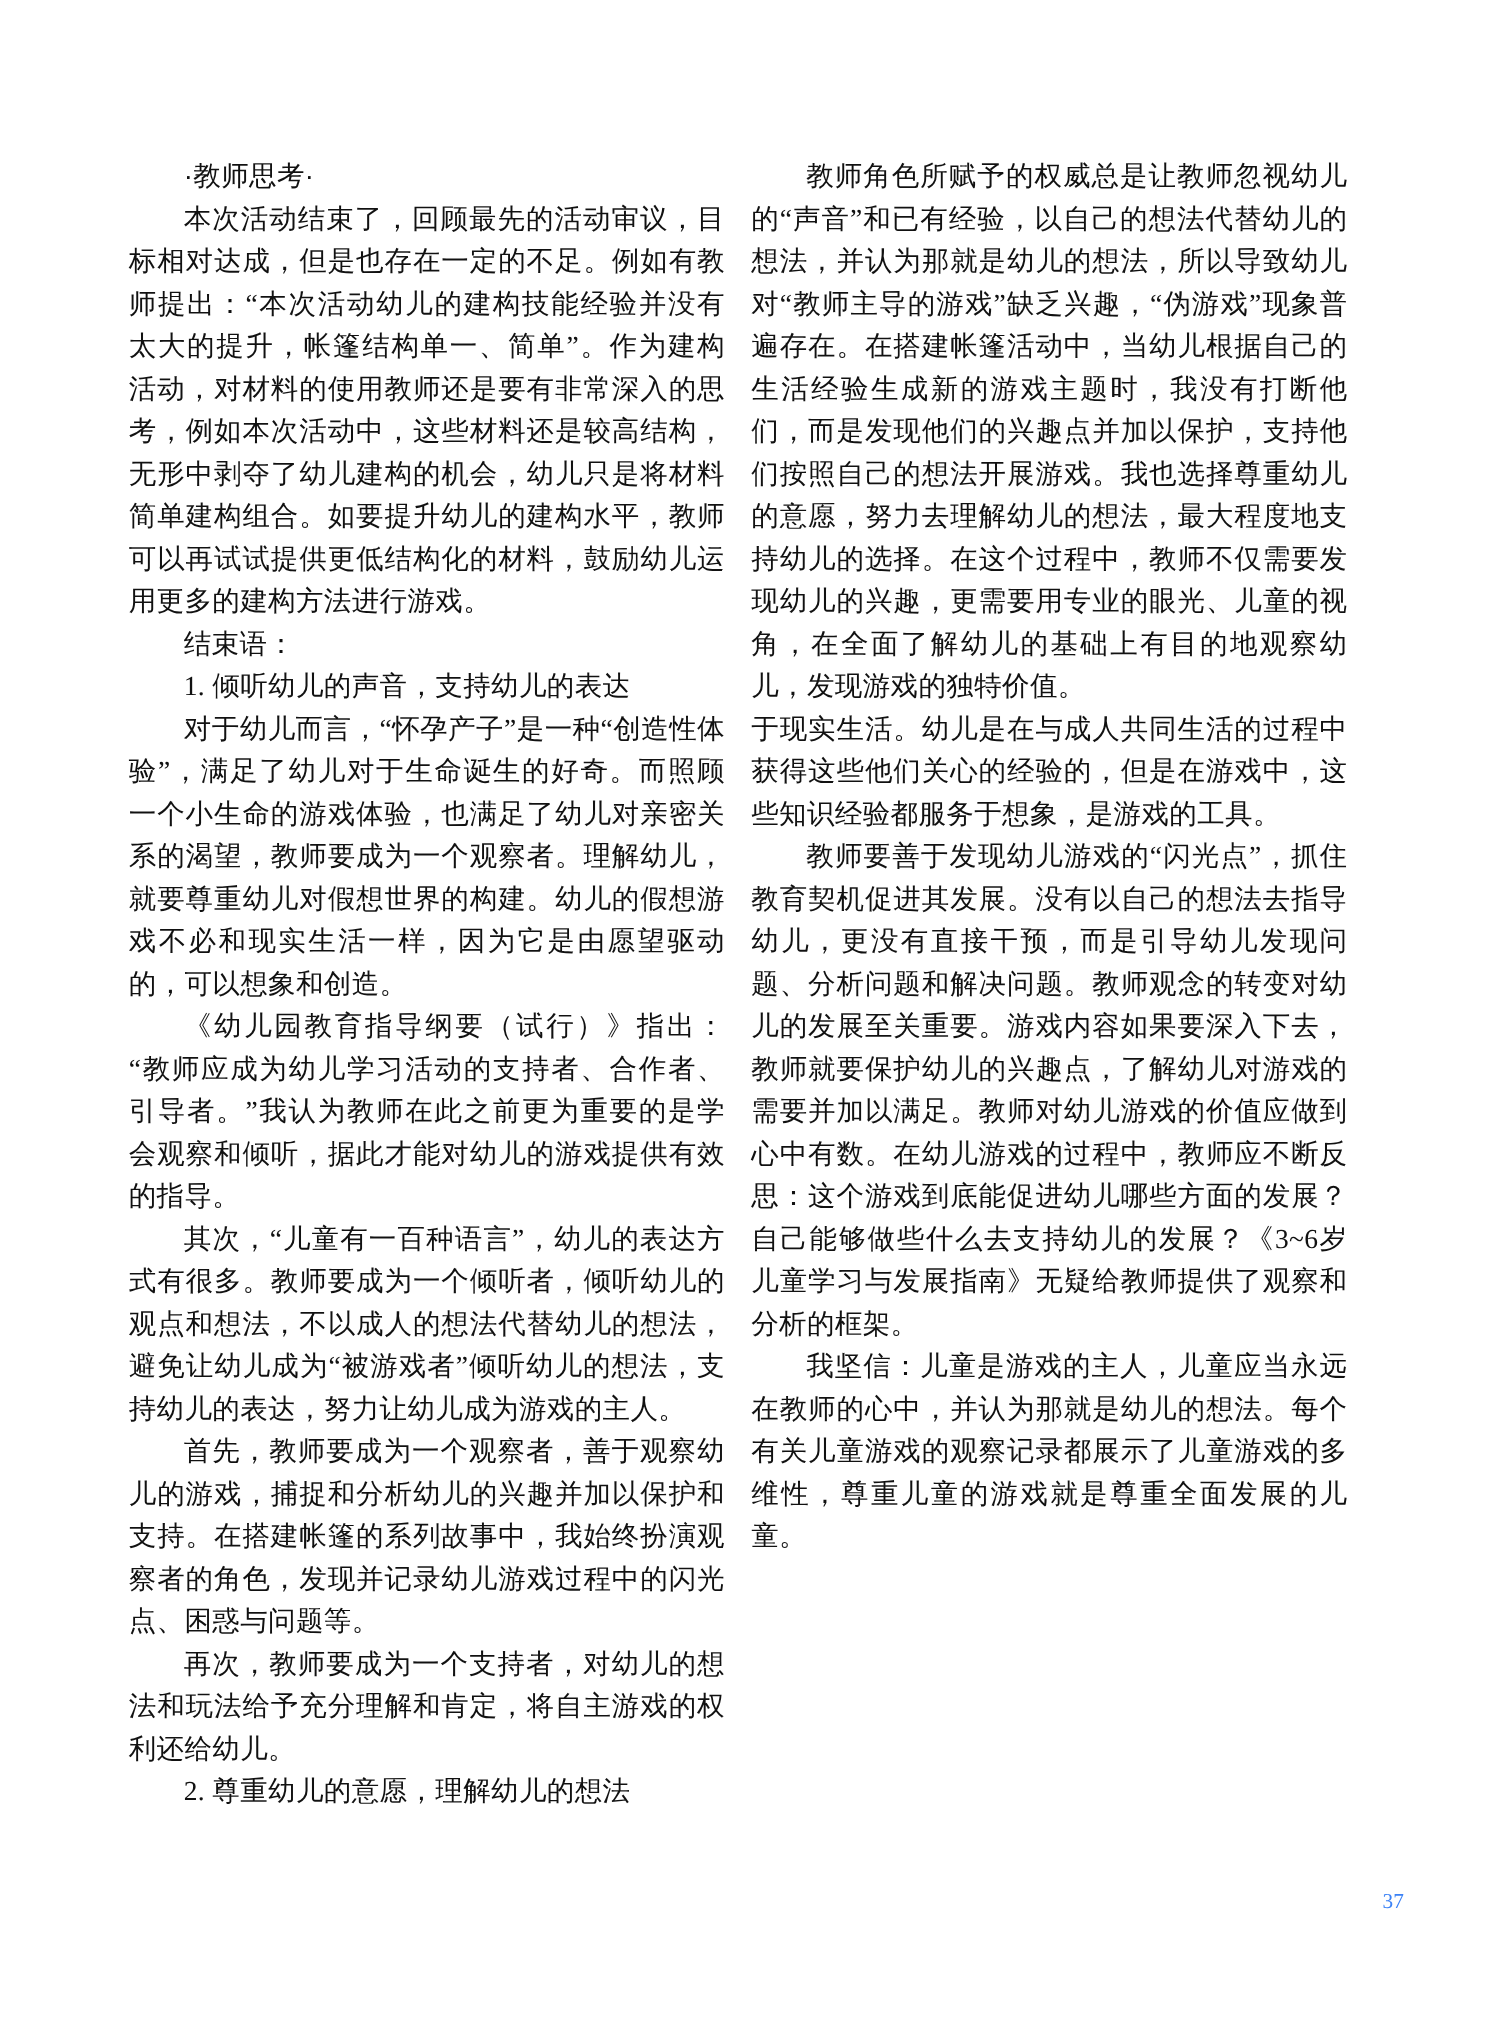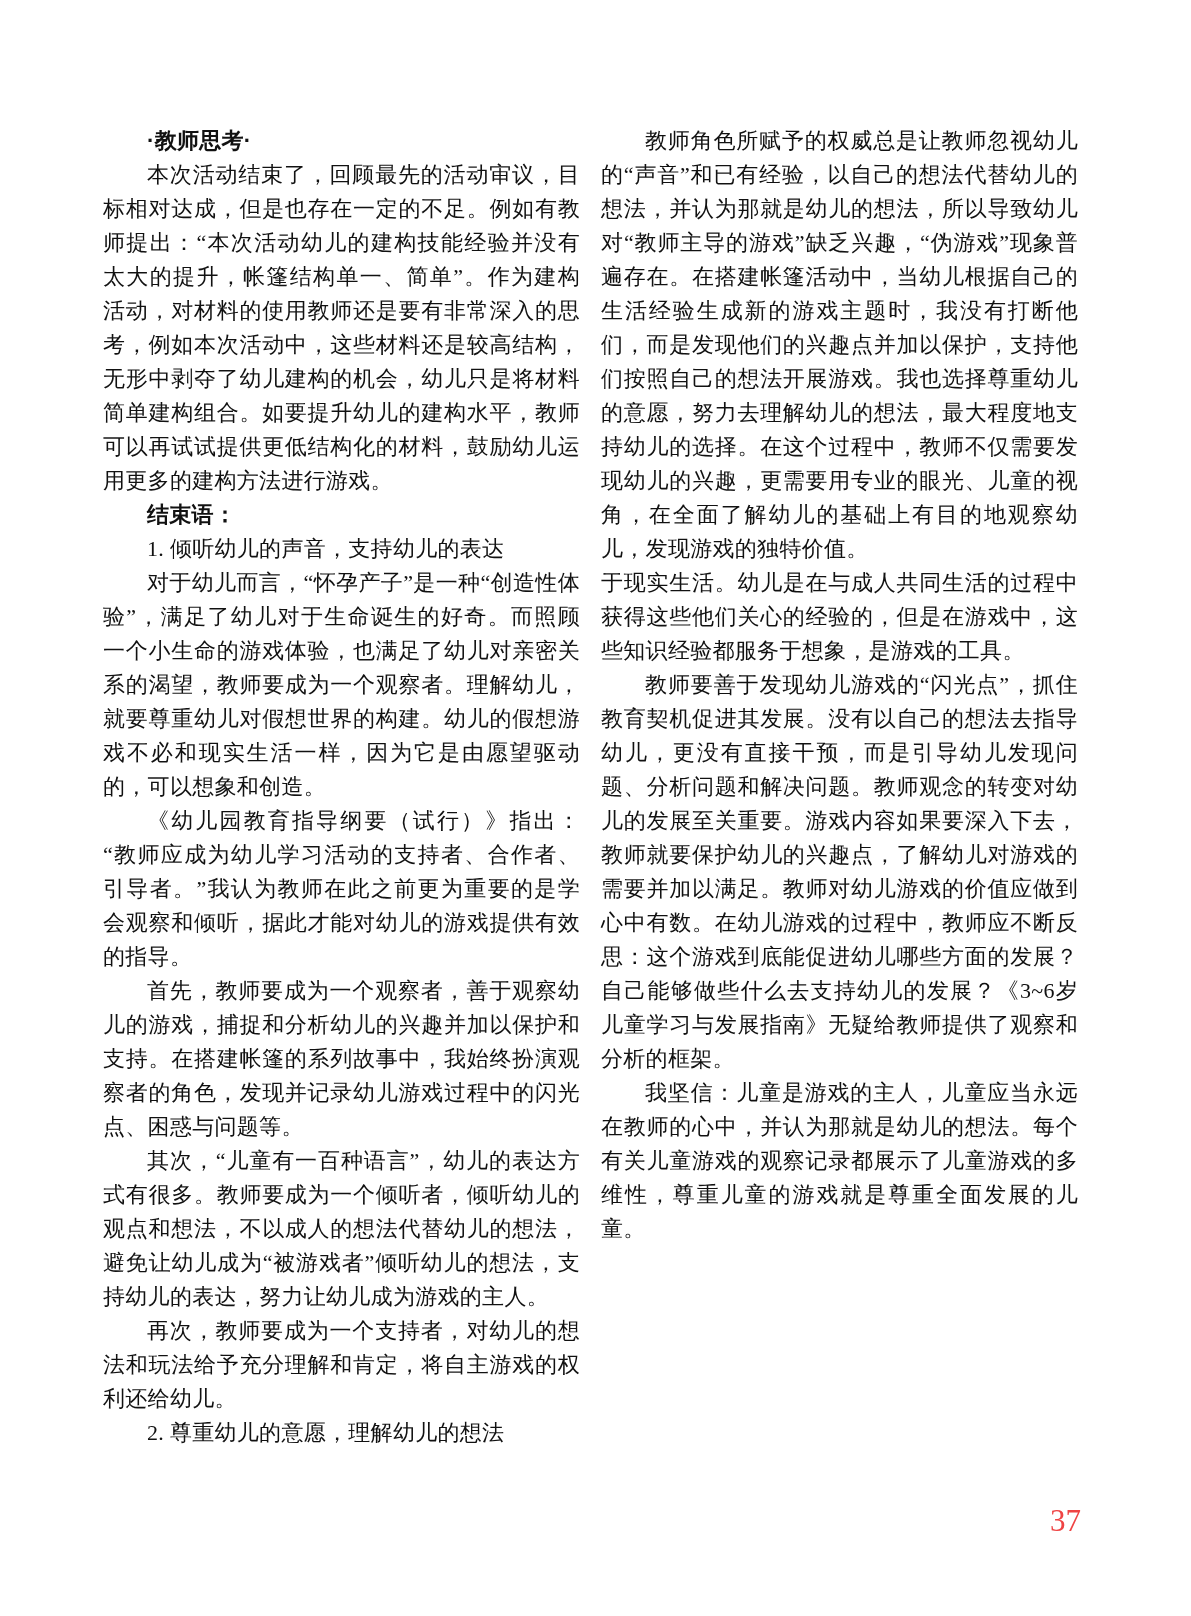--- a/index.html
+++ b/index.html
@@ -27,47 +27,47 @@
   }
   .col-left  { left: 103px; }
   .col-right { left: 601px; }
   .column p {
     margin: 0;
     padding: 0;
     text-indent: 2em;
   }
   .column p.no-indent { text-indent: 0; }
   .column p.heading {
-    font-weight: bold;
+    font-weight: normal;
     font-family: "Liberation Sans", "DejaVu Sans", sans-serif;
     font-size: 22px;
   }
   .page-number {
     position: absolute;
-    left: 1050px;
+    left: 1106px;
     top: 1506px;
-    font-size: 31px;
+    font-size: 17px;
     line-height: 30px;
-    color: #ef4444;
+    color: #3b82f6;
   }
 </style>
 </head>
 <body>
 
 <div class="page">
 
   <div class="column col-left">
     <p class="heading">·教师思考·</p>
     <p class="body">本次活动结束了，回顾最先的活动审议，目标相对达成，但是也存在一定的不足。例如有教师提出：“本次活动幼儿的建构技能经验并没有太大的提升，帐篷结构单一、简单”。作为建构活动，对材料的使用教师还是要有非常深入的思考，例如本次活动中，这些材料还是较高结构，无形中剥夺了幼儿建构的机会，幼儿只是将材料简单建构组合。如要提升幼儿的建构水平，教师可以再试试提供更低结构化的材料，鼓励幼儿运用更多的建构方法进行游戏。</p>
     <p class="heading">结束语：</p>
     <p class="body">1. 倾听幼儿的声音，支持幼儿的表达</p>
     <p class="body">对于幼儿而言，“怀孕产子”是一种“创造性体验”，满足了幼儿对于生命诞生的好奇。而照顾一个小生命的游戏体验，也满足了幼儿对亲密关系的渴望，教师要成为一个观察者。理解幼儿，就要尊重幼儿对假想世界的构建。幼儿的假想游戏不必和现实生活一样，因为它是由愿望驱动的，可以想象和创造。</p>
     <p class="body">《幼儿园教育指导纲要（试行）》指出：“教师应成为幼儿学习活动的支持者、合作者、引导者。”我认为教师在此之前更为重要的是学会观察和倾听，据此才能对幼儿的游戏提供有效的指导。</p>
+    <p class="body">其次，“儿童有一百种语言”，幼儿的表达方式有很多。教师要成为一个倾听者，倾听幼儿的观点和想法，不以成人的想法代替幼儿的想法，避免让幼儿成为“被游戏者”倾听幼儿的想法，支持幼儿的表达，努力让幼儿成为游戏的主人。</p>
     <p class="body">首先，教师要成为一个观察者，善于观察幼儿的游戏，捕捉和分析幼儿的兴趣并加以保护和支持。在搭建帐篷的系列故事中，我始终扮演观察者的角色，发现并记录幼儿游戏过程中的闪光点、困惑与问题等。</p>
-    <p class="body">其次，“儿童有一百种语言”，幼儿的表达方式有很多。教师要成为一个倾听者，倾听幼儿的观点和想法，不以成人的想法代替幼儿的想法，避免让幼儿成为“被游戏者”倾听幼儿的想法，支持幼儿的表达，努力让幼儿成为游戏的主人。</p>
     <p class="body">再次，教师要成为一个支持者，对幼儿的想法和玩法给予充分理解和肯定，将自主游戏的权利还给幼儿。</p>
     <p class="body">2. 尊重幼儿的意愿，理解幼儿的想法</p>
   </div>
 
   <div class="column col-right">
     <p class="body">教师角色所赋予的权威总是让教师忽视幼儿的“声音”和已有经验，以自己的想法代替幼儿的想法，并认为那就是幼儿的想法，所以导致幼儿对“教师主导的游戏”缺乏兴趣，“伪游戏”现象普遍存在。在搭建帐篷活动中，当幼儿根据自己的生活经验生成新的游戏主题时，我没有打断他们，而是发现他们的兴趣点并加以保护，支持他们按照自己的想法开展游戏。我也选择尊重幼儿的意愿，努力去理解幼儿的想法，最大程度地支持幼儿的选择。在这个过程中，教师不仅需要发现幼儿的兴趣，更需要用专业的眼光、儿童的视角，在全面了解幼儿的基础上有目的地观察幼儿，发现游戏的独特价值。</p>
     <p class="body no-indent">于现实生活。幼儿是在与成人共同生活的过程中获得这些他们关心的经验的，但是在游戏中，这些知识经验都服务于想象，是游戏的工具。</p>
     <p class="body">教师要善于发现幼儿游戏的“闪光点”，抓住教育契机促进其发展。没有以自己的想法去指导幼儿，更没有直接干预，而是引导幼儿发现问题、分析问题和解决问题。教师观念的转变对幼儿的发展至关重要。游戏内容如果要深入下去，教师就要保护幼儿的兴趣点，了解幼儿对游戏的需要并加以满足。教师对幼儿游戏的价值应做到心中有数。在幼儿游戏的过程中，教师应不断反思：这个游戏到底能促进幼儿哪些方面的发展？自己能够做些什么去支持幼儿的发展？《3~6岁儿童学习与发展指南》无疑给教师提供了观察和分析的框架。</p>
     <p class="body">我坚信：儿童是游戏的主人，儿童应当永远在教师的心中，并认为那就是幼儿的想法。每个有关儿童游戏的观察记录都展示了儿童游戏的多维性，尊重儿童的游戏就是尊重全面发展的儿童。</p>
   </div>

